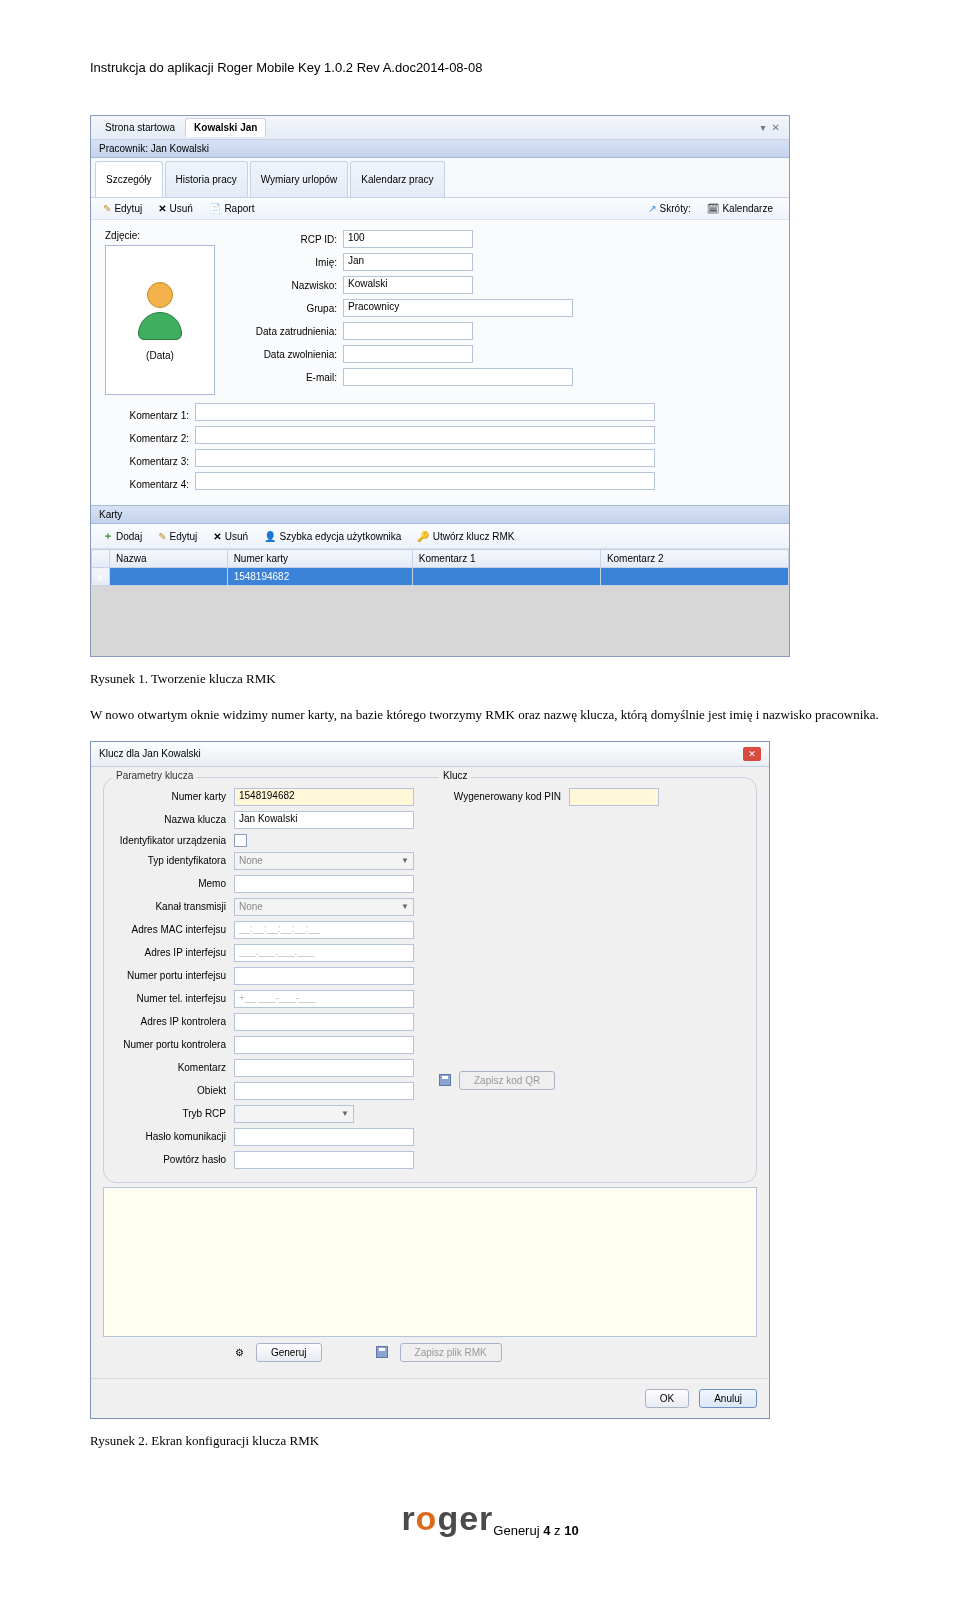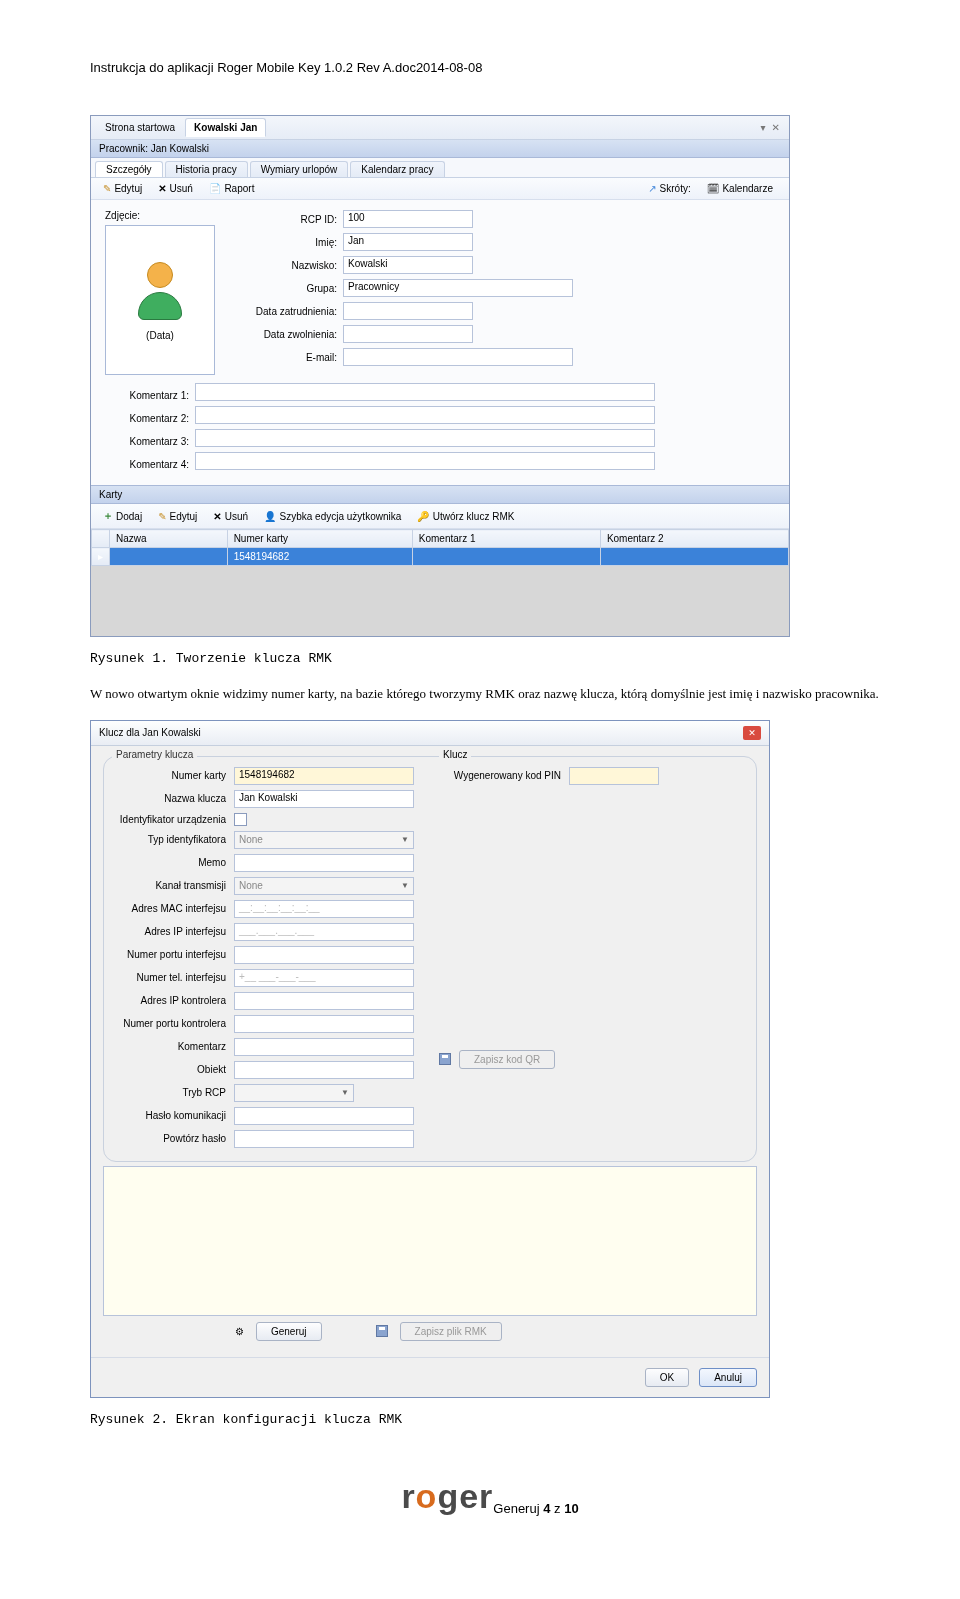--- a/index.html
+++ b/index.html
@@ -7,21 +7,21 @@
   .page{padding:60px 70px 30px 90px}
   .doc-header{display:flex;justify-content:flex-start;font-size:13px;margin-bottom:40px}
   .win{border:1px solid #8a9bbd;background:#fafbfd;display:inline-block;width:700px}
   .tabbar{background:linear-gradient(#f3f6fb,#e6ecf6);border-bottom:1px solid #c7d2e4;display:flex;align-items:center;padding:2px 6px;font-size:10px}
   .tabbar .t{padding:3px 8px;margin-right:2px}
   .tabbar .t.active{background:#fff;border:1px solid #c7d2e4;border-bottom:1px solid #fff;border-radius:3px 3px 0 0;font-weight:bold}
   .tabbar .sp{flex:1}
   .tabbar .ic{padding:0 3px;color:#777}
   .subhead{background:linear-gradient(#d7e2f3,#c3d2ec);border-bottom:1px solid #a9b9d8;padding:3px 8px;font-size:10px}
   .tabs2{display:flex;background:#f6f8fc;border-bottom:1px solid #c7d2e4;padding-top:3px;padding-left:4px;font-size:10px}
-  .tabs2 .t{padding:2px 10px;border:1px solid #c7d2e4;border-bottom:none;margin-right:2px;border-radius:3px 3px 0 0;background:linear-gradient(#f0f4fb,#e4ebf6)}
+  .tabs2 .t{padding:12px 10px;border:1px solid #c7d2e4;border-bottom:none;margin-right:2px;border-radius:3px 3px 0 0;background:linear-gradient(#f0f4fb,#e4ebf6)}
   .tabs2 .t.active{background:#fff;font-weight:normal}
   .toolbar{display:flex;align-items:center;background:linear-gradient(#fafcfe,#eef2fa);border-bottom:1px solid #d7dfed;padding:3px 6px;font-size:10px}
   .toolbar .btn{display:flex;align-items:center;padding:2px 6px;margin-right:4px}
   .toolbar .btn .ic{margin-right:3px}
   .toolbar .sp{flex:1}
   .form{padding:10px 14px;background:#fafbfd}
   .photo-row{display:flex}
   .photo-box{border:1px solid #a9b9d8;width:110px;height:150px;display:flex;flex-direction:column;align-items:center;justify-content:center;margin-right:18px;background:#fff}
   .avatar{width:50px;height:60px;position:relative}
   .avatar .head{width:26px;height:26px;background:#f4b24a;border-radius:50%;position:absolute;top:2px;left:12px;border:1px solid #c68a1f}
@@ -36,21 +36,21 @@
   .crow{display:flex;align-items:flex-end;margin-bottom:5px}
   .crow label{width:90px;text-align:right;padding-right:6px;font-size:10px}
   .crow .inp{border:1px solid #b7c3da;background:#fff;height:18px;flex:1;max-width:460px}
   .section{background:linear-gradient(#d7e2f3,#c3d2ec);border-top:1px solid #a9b9d8;border-bottom:1px solid #a9b9d8;padding:3px 8px;font-size:10px}
   .tbl{width:100%;border-collapse:collapse;font-size:10px}
   .tbl th{background:linear-gradient(#f4f7fc,#e4ebf6);border:1px solid #c7d2e4;padding:3px 6px;text-align:left;font-weight:normal}
   .tbl td{border:1px solid #c7d2e4;padding:3px 6px;background:#fff}
   .tbl .sel td{background:#3b82d9;color:#fff}
   .tbl .rowhdr{width:18px;background:linear-gradient(#f4f7fc,#e4ebf6)!important;color:#000}
   .grey-area{background:#d7d7d7;height:70px}
-  .caption{font-family:Liberation Mono, monospace;font-size:13px;margin:14px 0 18px 0}
+  .caption{font-family:Liberation Serif, serif;font-size:13px;margin:14px 0 18px 0}
   .body-text{font-family:Verdana;font-size:13px;margin:6px 0 16px 0;line-height:1.5}
 
   .dlg{border:1px solid #7d93bd;width:680px;font-size:10px;background:#f0f0f0}
   .dlg .title{background:linear-gradient(#fdfefe,#e9edf4);border-bottom:1px solid #c5cfde;padding:5px 8px;display:flex;align-items:center}
   .dlg .title .x{margin-left:auto;width:18px;height:14px;background:#d94b3f;color:#fff;display:flex;align-items:center;justify-content:center;border-radius:2px;font-size:9px}
   .dlg .body{padding:10px 12px;background:#f0f0f0}
   .gb{border:1px solid #c9d1de;border-radius:13px;padding:10px 10px 8px;position:relative;}
   .gb .leg{position:absolute;top:-8px;left:8px;background:#f0f0f0;padding:0 4px;font-size:10px;color:#333}
   .gb2{display:flex;gap:18px}
   .gb2 .col{flex:1}

